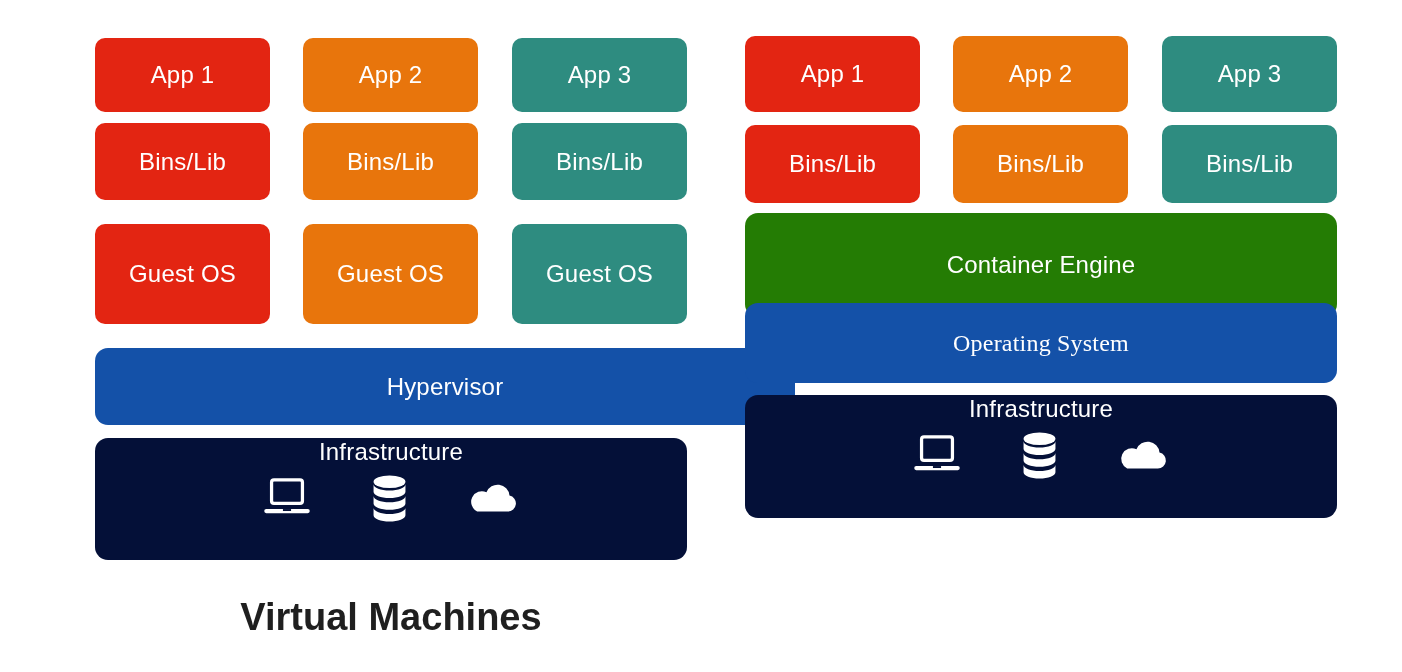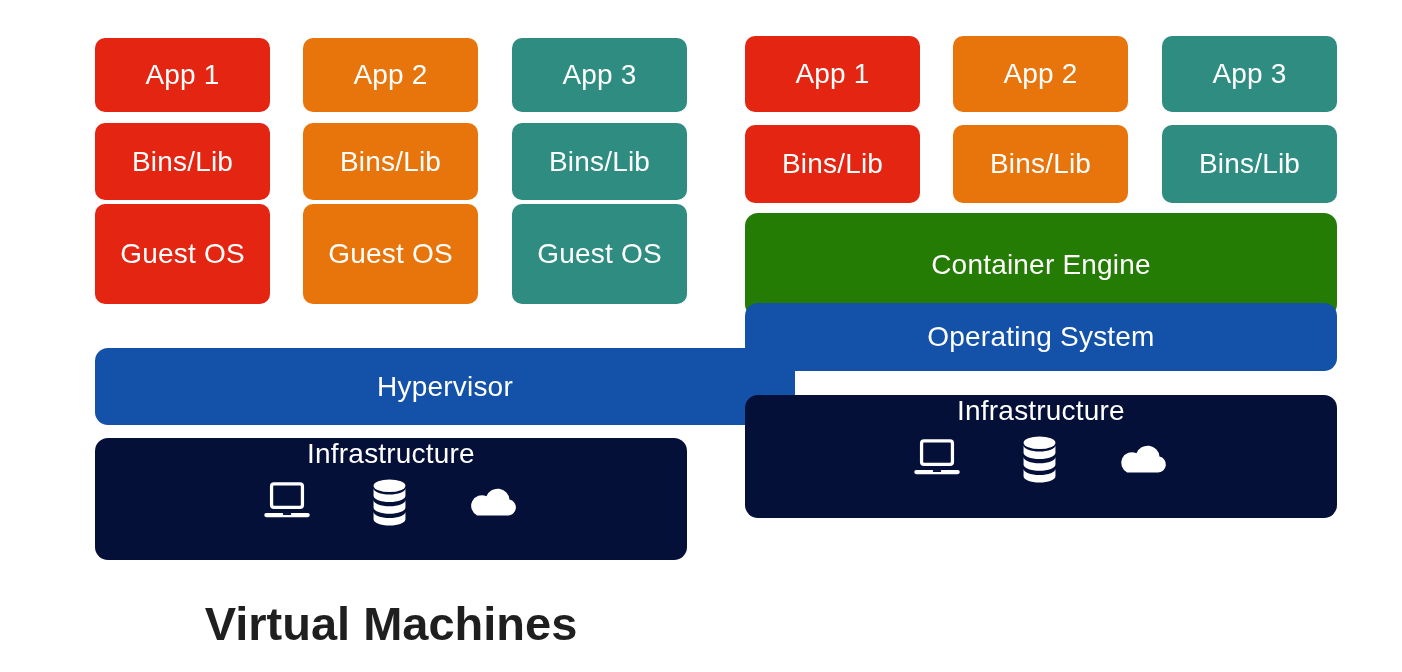--- a/index.html
+++ b/index.html
@@ -11,43 +11,43 @@
   }
   #canvas { position: relative; width: 1402px; height: 672px; }
 
   .box {
     position: absolute;
     border-radius: 10px;
     color: #ffffff;
     display: flex;
     align-items: center;
     justify-content: center;
-    font-size: 28px;
+    font-size: 24px;
     letter-spacing: 0.2px;
   }
   .bar { border-radius: 13px; }
 
   
   .vm-c1 { left: 95px;  width: 175px; }
   .vm-c2 { left: 303px; width: 175px; }
   .vm-c3 { left: 512px; width: 175px; }
   .vm-app   { top: 38px;  height: 74px; }
   .vm-bins  { top: 123px; height: 77px; }
-  .vm-guest { top: 204px; height: 100px; }
+  .vm-guest { top: 224px; height: 100px; }
   .vm-hyper { left: 95px; top: 348px; width: 700px; height: 77px; }
   .vm-infra { left: 95px; top: 438px; width: 592px; height: 122px; }
 
   
   .ct-c1 { left: 745px;  width: 175px; }
   .ct-c2 { left: 953px;  width: 175px; }
   .ct-c3 { left: 1162px; width: 175px; }
   .ct-app  { top: 36px;  height: 76px; }
   .ct-bins { top: 125px; height: 78px; }
   .ct-engine { left: 745px; top: 213px; width: 592px; height: 104px; }
-  .ct-os     { left: 745px; top: 303px; width: 592px; height: 68px; }
+  .ct-os     { left: 745px; top: 303px; width: 592px; height: 80px; font-family: Liberation Serif, serif; }
   .ct-infra  { left: 745px; top: 395px; width: 592px; height: 123px; }
 
   
   .infra {
     flex-direction: column;
     justify-content: flex-start;
     padding-top: 0;
     box-sizing: border-box;
   }
   .icon-row {
@@ -57,21 +57,21 @@
     margin-top: 9px;
   }
   .icon-row svg { display: block; }
 
   
   .section-title {
     position: absolute;
     width: 592px;
     text-align: center;
     top: 596px;
-    font-size: 47px;
+    font-size: 38px;
     font-weight: 600;
     color: #1f1f1f;
   }
   .title-vm { left: 95px; }
   .title-ct { left: 745px; }
 </style>
 </head>
 <body>
 
 <div id="canvas">

